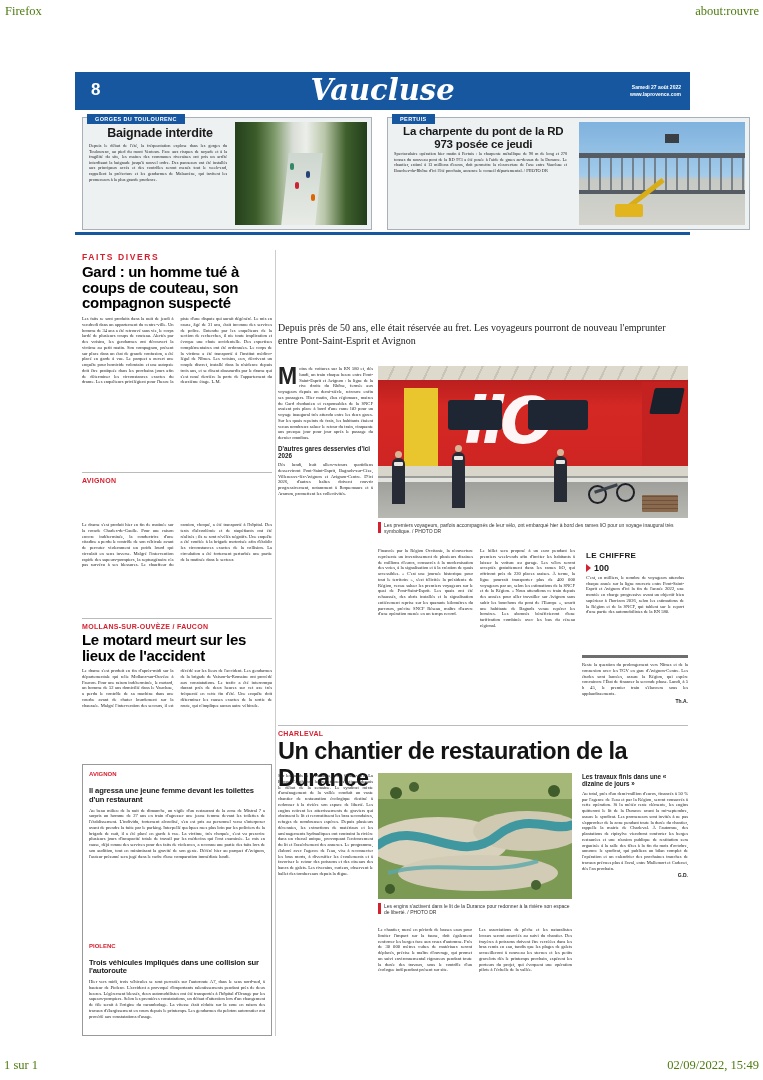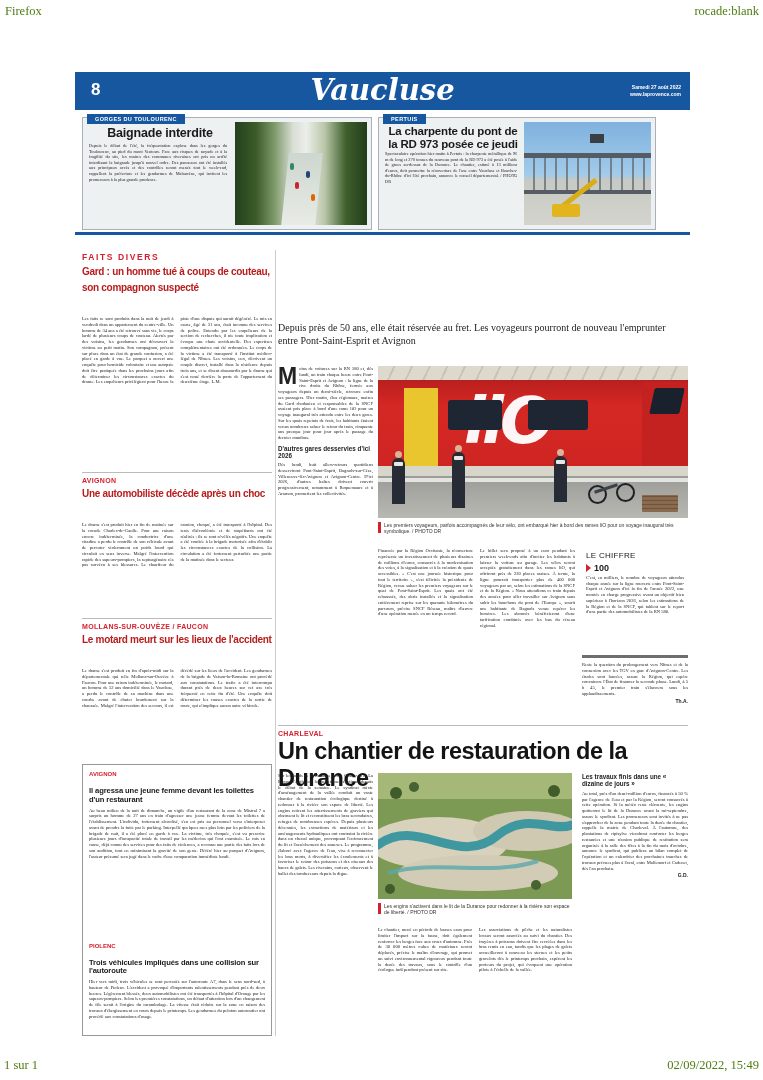--- a/index.html
+++ b/index.html
@@ -21,21 +21,21 @@
   
   #masthead { left:0; top:2px; width:615px; height:38px; background:#17579f; color:#fff; }
   #masthead .pagenum { position:absolute; left:16px; top:8px; font-size:17px; font-weight:bold; }
   #masthead .mast-title { position:absolute; left:0; right:0; top:1px; text-align:center;
       font-family:"DejaVu Serif", serif; font-style:italic; font-weight:bold; font-size:29px; }
   #masthead .mast-right { position:absolute; right:9px; top:12px; text-align:right; font-size:5px; line-height:6.5px; font-weight:bold; }
 
   
   .topbox { top:47px; height:113px; background:#eef1f2; border:1px solid #a8b1b9; }
   #topbox1 { left:7px; width:290px; }
-  #topbox2 { left:303px; width:278px; }
+  #topbox2 { left:312px; width:363px; }
   .topbox .kicker-bar { position:absolute; left:4px; top:-4px; background:#17579f; color:#fff;
       font-size:5.5px; font-weight:bold; letter-spacing:.4px; padding:2px 8px; }
   .topbox .tb-title { position:absolute; left:5px; top:9px; width:50%; text-align:center;
       font-size:12.5px; font-weight:bold; line-height:13.5px; letter-spacing:-.2px; }
   .tb-title.two-line { top:7px; font-size:11.5px; line-height:12.5px; }
   .topbox .tb-body { position:absolute; left:6px; top:25px; width:48%; bottom:5px; overflow:hidden;
       font-family:"Liberation Serif", serif; font-size:4.4px; line-height:5.6px; text-align:justify; color:#222; }
   #topbox2 .tb-body { top:33px; }
   .topbox .tb-photo { position:absolute; right:4px; top:4px; bottom:4px; width:46%; overflow:hidden; }
 
@@ -54,21 +54,21 @@
   #photo-pont .lift-cage { position:absolute; left:52%; top:12%; width:14px; height:9px; background:#3a3f45; }
 
   .blue-rule { left:0; top:162px; width:615px; height:2.5px; background:#17579f; }
   .vrule { left:200px; top:180px; width:1px; height:786px; background:#ccc; }
   .hsep { left:7px; width:190px; height:1px; background:#bbb; }
 
   
   .leftcol { left:7px; width:190px; }
   .section-label { color:#d6202f; font-weight:bold; font-size:8.5px; letter-spacing:1.6px; }
   .kicker { color:#d6202f; font-weight:bold; font-size:7px; letter-spacing:.3px; }
-  .h2 { font-weight:bold; font-size:10px; line-height:15.5px; letter-spacing:-.3px; color:#b91c1c; }
+  .h2 { font-weight:bold; font-size:15px; line-height:15.5px; letter-spacing:-.3px; color:#000000; }
   .body-txt { font-family:"Liberation Serif", serif; font-size:4.6px; line-height:5.75px; text-align:justify; color:#222; overflow:hidden; }
   .two-col { column-count:2; column-gap:7px; }
 
   
   #briefs { left:7px; top:694px; width:190px; height:272px; border:1px solid #999; padding:6px 6px; }
   .brief-kicker { color:#d6202f; font-weight:bold; font-size:6px; }
   .brief-title { font-weight:bold; font-size:7.6px; line-height:8.8px; letter-spacing:-.1px; margin:10px 0 3px; }
   .brief-body { font-family:"Liberation Serif", serif; font-size:4.6px; line-height:5.75px; text-align:justify; color:#222; }
   #brief1-body { height:128px; overflow:hidden; margin-bottom:7px; }
   #brief2-body { height:76px; overflow:hidden; }
@@ -105,21 +105,21 @@
   .bench { position:absolute; right:10px; bottom:6px; width:36px; height:17px;
       background:repeating-linear-gradient(0deg,#8a6a4f 0 3px,#6e523c 3px 4px); border-radius:1px; }
 
   .caption { font-family:"Liberation Sans", sans-serif; font-size:5px; line-height:6.2px; color:#333; }
   #main-caption { left:309px; top:452px; width:304px; }
   .capbar { width:3px; height:11px; background:#d6202f; }
   #main-capbar { left:303px; top:452px; }
 
   
   #chiffre { left:507px; top:478px; width:106px; height:110px; border-bottom:3px solid #6e6e6e; padding:3px 4px; background:#fff; }
-  #chiffre .ch-label { font-weight:normal; font-size:8px; letter-spacing:.3px; }
+  #chiffre .ch-label { font-weight:bold; font-size:8px; letter-spacing:.3px; }
   #chiffre .ch-number-row { margin:3px 0 2px; display:flex; align-items:center; gap:3px; }
   #chiffre .ch-arrow { width:0; height:0; border-left:5px solid #d6202f; border-top:4px solid transparent; border-bottom:4px solid transparent; }
   #chiffre .ch-number { font-weight:bold; font-size:9px; }
   #chiffre .ch-body { font-family:"Liberation Serif", serif; font-size:4.6px; line-height:5.7px; text-align:justify; color:#222; height:72px; overflow:hidden; }
 
   
   #sec2-rule { left:203px; top:655px; width:410px; height:1px; background:#bbb; }
   #sec2-kicker { left:203px; top:660px; }
   #sec2-title { left:203px; top:668px; width:412px; font-size:23.5px; font-weight:bold; letter-spacing:-.5px; color:#141414; }
   #d-col1 { left:203px; top:703px; width:95px; height:262px; }
@@ -130,21 +130,21 @@
   #d-col3 { left:404px; top:857px; width:93px; height:108px; }
   #d-col4 { left:507px; top:703px; width:106px; height:262px; }
   .lead-bold { font-family:"Liberation Sans", sans-serif; font-weight:bold; font-size:6.3px; line-height:7.4px; margin-bottom:3px; text-align:left; }
 </style>
 </head>
 <body>
 
 <div id="page">
 
   <div id="chrome-app" class="chrome">Firefox</div>
-  <div id="chrome-url" class="chrome">rocade:blank</div>
+  <div id="chrome-url" class="chrome">about:rouvre</div>
   <div id="chrome-pages" class="chrome">1 sur 1</div>
   <div id="chrome-datetime" class="chrome">02/09/2022, 15:49</div>
 
   <div id="sheet">
 
     <div id="masthead" class="abs">
       <span class="pagenum">8</span>
       <span class="mast-title">Vaucluse</span>
       <span class="mast-right">
         <span>Samedi 27 août 2022</span><br>
@@ -182,21 +182,20 @@
     <div class="abs blue-rule"></div>
     <div class="abs vrule"></div>
 
     <div class="abs leftcol section-label" style="top:182px;">FAITS DIVERS</div>
 
     <div class="abs leftcol h2" style="top:194px;">Gard : un homme tué à coups de couteau, son compagnon suspecté</div>
     <div class="abs leftcol body-txt two-col" style="top:246px;height:150px;">Les faits se sont produits dans la nuit de jeudi à vendredi dans un appartement du centre-ville. Un homme de 34 ans a été retrouvé sans vie, le corps lardé de plusieurs coups de couteau. Alertés par des voisins, les gendarmes ont découvert la victime au petit matin. Son compagnon, présent sur place dans un état de grande confusion, a été placé en garde à vue. Le parquet a ouvert une enquête pour homicide volontaire et une autopsie doit être pratiquée dans les prochains jours afin de déterminer les circonstances exactes du drame. Les enquêteurs privilégient pour l'heure la piste d'une dispute qui aurait dégénéré. Le mis en cause, âgé de 31 ans, était inconnu des services de police. Entendu par les enquêteurs de la section de recherches, il nie toute implication et évoque une chute accidentelle. Des expertises complémentaires ont été ordonnées. Le corps de la victime a été transporté à l'institut médico-légal de Nîmes. Les voisins, eux, décrivent un couple discret, installé dans la résidence depuis trois ans, et se disent abasourdis par le drame qui s'est noué derrière la porte de l'appartement du deuxième étage.   L.M.</div>
 
     <div class="abs hsep" style="top:402px;"></div>
     <div class="abs leftcol kicker" style="top:407px;">AVIGNON</div>
-    <div class="abs leftcol h2" style="top:416px;">Une automobiliste décède après un choc</div>
     <div class="abs leftcol body-txt two-col" style="top:452px;height:90px;">Le drame s'est produit hier en fin de matinée sur la rocade Charles-de-Gaulle. Pour une raison encore indéterminée, la conductrice d'une citadine a perdu le contrôle de son véhicule avant de percuter violemment un poids lourd qui circulait en sens inverse. Malgré l'intervention rapide des sapeurs-pompiers, la septuagénaire n'a pas survécu à ses blessures. Le chauffeur du camion, choqué, a été transporté à l'hôpital. Des tests d'alcoolémie et de stupéfiants ont été réalisés ; ils se sont révélés négatifs. Une enquête a été confiée à la brigade motorisée afin d'établir les circonstances exactes de la collision. La circulation a été fortement perturbée une partie de la matinée dans le secteur.</div>
 
     <div class="abs hsep" style="top:548px;"></div>
     <div class="abs leftcol kicker" style="top:553px;">MOLLANS-SUR-OUVÈZE / FAUCON</div>
     <div class="abs leftcol h2" style="top:562px;">Le motard meurt sur les lieux de l'accident</div>
     <div class="abs leftcol body-txt two-col" style="top:598px;height:86px;">Le drame s'est produit en fin d'après-midi sur la départementale qui relie Mollans-sur-Ouvèze à Faucon. Pour une raison indéterminée, le motard, un homme de 52 ans domicilié dans le Vaucluse, a perdu le contrôle de sa machine dans une courbe avant de chuter lourdement sur la chaussée. Malgré l'intervention des secours, il est décédé sur les lieux de l'accident. Les gendarmes de la brigade de Vaison-la-Romaine ont procédé aux constatations. Le trafic a été interrompu durant près de deux heures sur cet axe très fréquenté en cette fin d'été. Une enquête doit déterminer les causes exactes de la sortie de route, qui n'implique aucun autre véhicule.</div>
 
     <div id="briefs" class="abs">
       <div class="brief-kicker">AVIGNON</div>
       <div class="brief-title">Il agressa une jeune femme devant les toilettes d'un restaurant</div>

